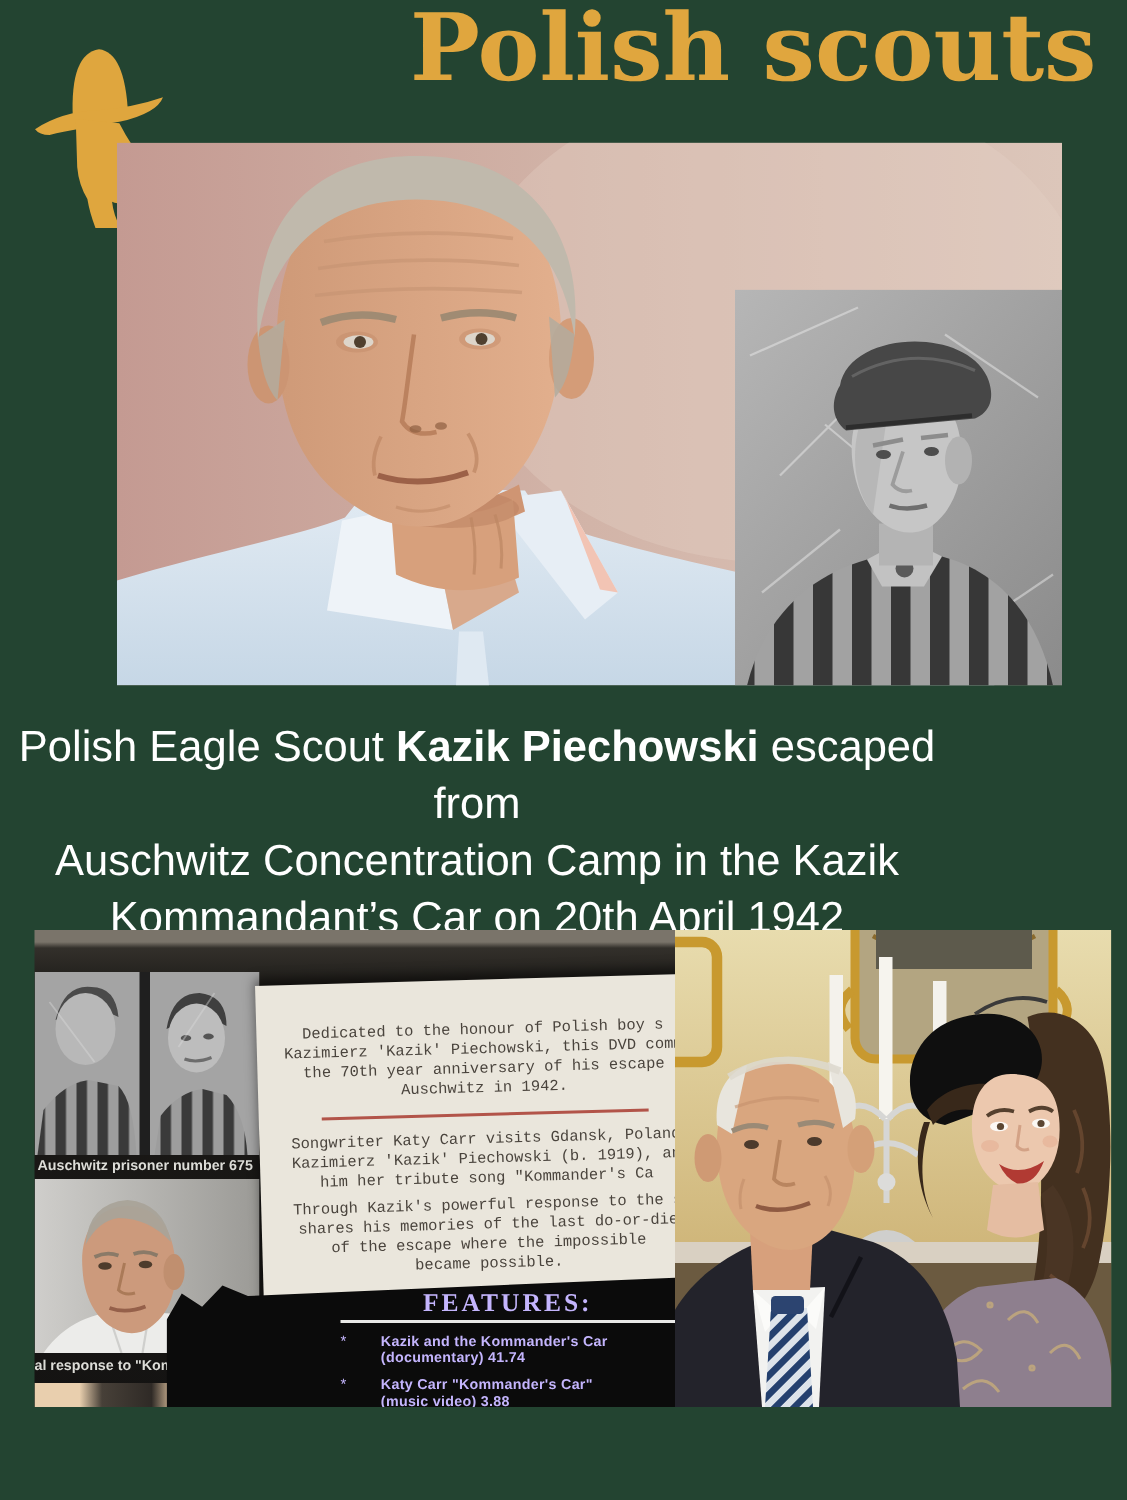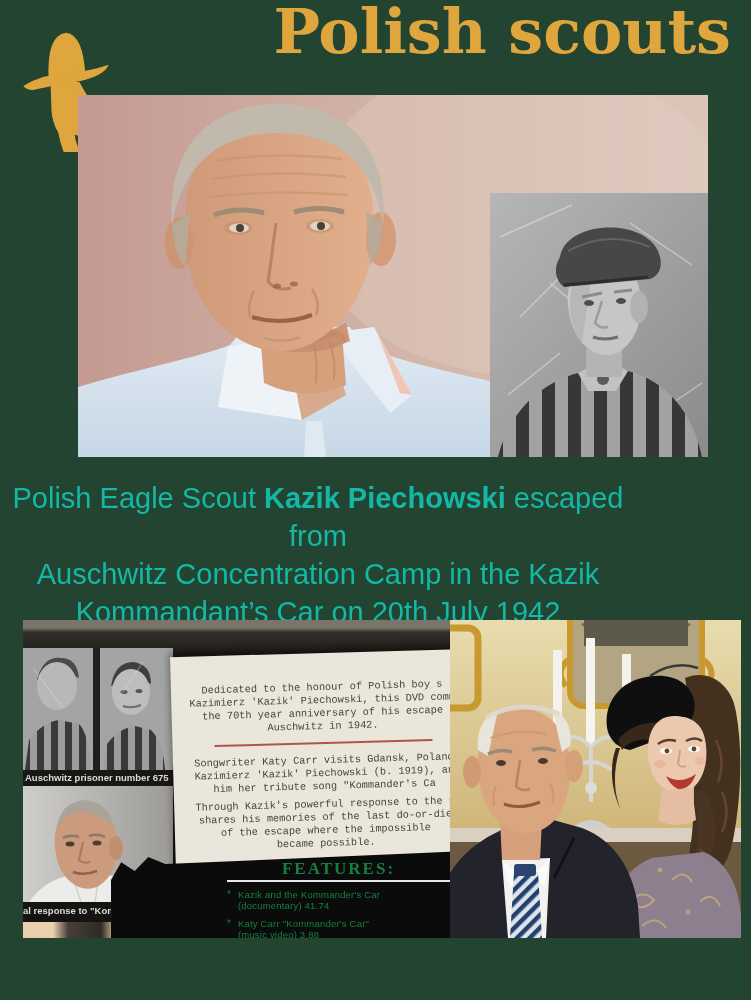--- a/index.html
+++ b/index.html
@@ -10,21 +10,21 @@
   .title{position:absolute;top:-4px;right:20px;width:560px;text-align:right;
          font-family:"DejaVu Serif",serif;font-weight:900;font-size:62px;line-height:72px;
          letter-spacing:0px;color:#e0a63e;}
   .hat-icon{position:absolute;left:20px;top:26px;width:92px;height:126px;}
 
   
   .main-photo{position:absolute;left:78px;top:95px;width:630px;height:362px;overflow:hidden;}
   .inset-photo{position:absolute;left:490px;top:193px;width:218px;height:264px;overflow:hidden;}
 
   
-  .caption{position:absolute;left:0;top:479px;width:636px;text-align:center;color:#14b8a6;
+  .caption{position:absolute;left:0;top:479px;width:636px;text-align:center;color:#ffffff;
            font-size:29px;line-height:38px;font-weight:400;}
   .caption b{font-weight:700;}
 
   
   .collage{position:absolute;left:23px;top:620px;width:718px;height:318px;}
   .dvd-still{position:absolute;left:0;top:0;width:427px;height:318px;overflow:hidden;
              background:linear-gradient(180deg,#7a746a 0,#7a746a 8px,#33302b 12px,#1c1a17 40px,#141312 100%);}
   .mug-photo{position:absolute;left:0;top:28px;width:150px;height:122px;}
   .mug-label{position:absolute;left:2px;top:152px;width:170px;color:#ddddd8;font-size:9.5px;font-weight:600;}
   .resp-photo{position:absolute;left:0;top:166px;width:150px;height:116px;}
@@ -33,28 +33,28 @@
       background:linear-gradient(90deg,#e9cfae 0%,#e9cfae 20%,#474038 30%,#2f2a26 52%,#e4c6a2 62%,#cfae8c 100%);}
   .paper{position:absolute;left:150px;top:33px;width:302px;height:218px;background:#eae6dc;
          transform:rotate(-1.6deg);box-shadow:0 -4px 8px rgba(0,0,0,.5);
          font-family:"Liberation Mono","DejaVu Sans Mono",monospace;color:#4a443d;
          font-size:10.3px;line-height:13px;text-align:center;padding-top:28px;box-sizing:border-box;}
   .paper .line{white-space:pre;}
   .red-divider{width:218px;margin:9px auto 10px auto;border-top:2px solid #a8392f;opacity:.85;}
   .p-gap{height:5px;}
   .features{position:absolute;left:88px;top:230px;width:339px;height:88px;background:#0b0b0b;
             clip-path:polygon(0% 34%,3% 14%,7% 24%,11% 8%,16% 16%,100% 2%,100% 100%,0% 100%);
-            color:#15803d;}
+            color:#c4b5fd;}
   .features-inner{margin-left:116px;width:223px;}
   .features-title{font-family:"Liberation Serif",serif;font-weight:700;font-size:17px;
                   letter-spacing:2px;text-align:center;margin-top:9px;}
   .features-underline{border-bottom:2px solid #e9e9e7;margin-top:1px;}
   .feature-item{display:flex;gap:7px;margin-top:7px;}
   .feature-bullet{font-size:10px;line-height:11px;}
-  .feature-text{font-size:9.5px;line-height:11px;font-weight:400;letter-spacing:.2px;}
+  .feature-text{font-size:9.5px;line-height:11px;font-weight:700;letter-spacing:.2px;margin-left:16px;}
   .right-photo{position:absolute;left:427px;top:0;width:291px;height:318px;overflow:hidden;}
   svg{display:block;}
 </style>
 </head>
 <body>
 
 <div class="poster">
 
   <div class="hat-icon">
     <svg width="92" height="126" viewBox="0 0 92 130">
@@ -171,21 +171,21 @@
         <ellipse cx="131" cy="108" rx="5" ry="3" fill="#4d4d4d"></ellipse>
         <path d="M112,108 L105,130 Q110,136 118,134" stroke="#9c9c9c" stroke-width="2.5" fill="none"></path>
         <path d="M103,144 Q114,148 128,144" stroke="#6f6f6f" stroke-width="3" fill="none"></path>
       </g>
     </svg>
   </div>
 
   <div class="caption">
     <div><span>Polish Eagle Scout </span><b>Kazik Piechowski</b><span> escaped from</span></div>
     <div>Auschwitz Concentration Camp in the Kazik</div>
-    <div>Kommandant’s Car on 20th July 1942</div>
+    <div>Kommandant’s Car on 20th April 1942</div>
   </div>
 
   <div class="collage">
 
     <div class="dvd-still">
 
       <div class="mug-photo">
         <svg width="150" height="122" viewBox="0 0 150 122">
           <defs>
             <pattern id="mgStripe" width="14" height="8" patternUnits="userSpaceOnUse">

